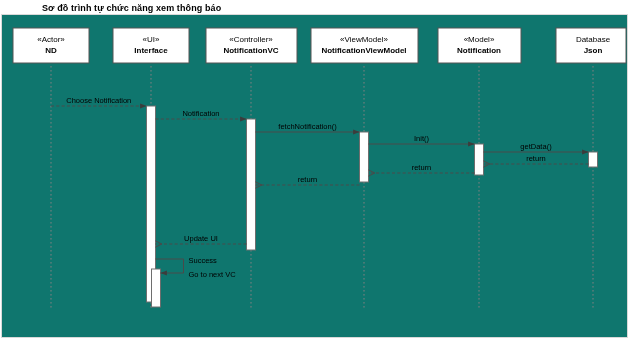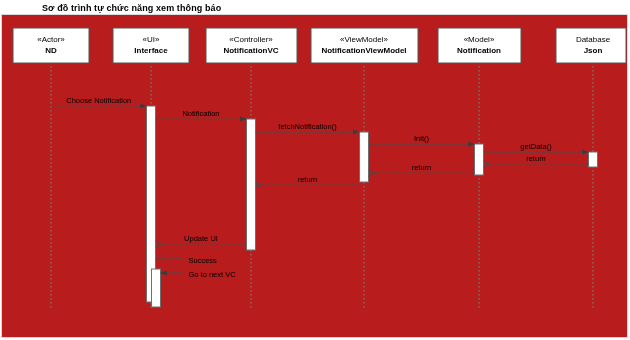--- a/index.html
+++ b/index.html
@@ -2,21 +2,21 @@
 <html><head>
 <meta charset="utf-8">
 <style>
   html,body{margin:0;padding:0;background:#ffffff;}
   body{width:630px;height:340px;overflow:hidden;
        font-family:"Liberation Sans","DejaVu Sans",sans-serif;color:#000;}
   #root{position:relative;width:630px;height:340px;}
   #title{position:absolute;left:6px;top:3px;font-size:9px;font-weight:bold;
          letter-spacing:.1px;white-space:nowrap;margin-left:36px;}
   #canvas{position:absolute;left:1px;top:14px;width:627px;height:324px;
-          border:1px solid #d9d9d9;box-sizing:border-box;background:#b91c1c;}
+          border:1px solid #d9d9d9;box-sizing:border-box;background:#0f766e;}
   svg{position:absolute;left:0;top:0;}
   .boxlabel{font-size:8px;text-anchor:middle;}
   .boxlabel.stereo{fill:#000;}
   .boxlabel.name{font-weight:bold;}
   .msglabel{font-size:7.5px;text-anchor:middle;fill:#000;}
   .msglabel.left{text-anchor:start;}
 </style>
 </head>
 <body>
 

